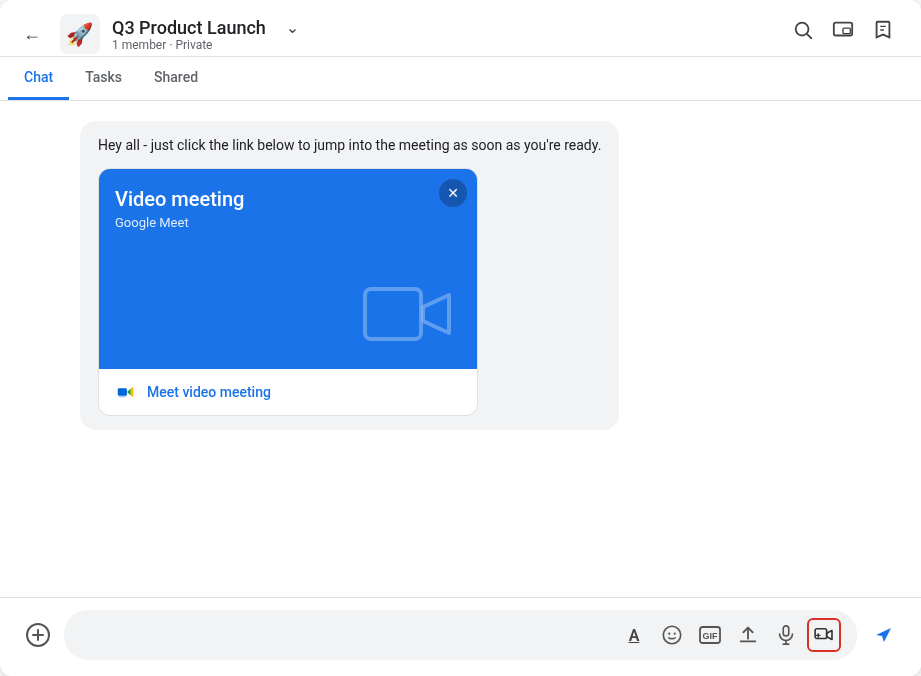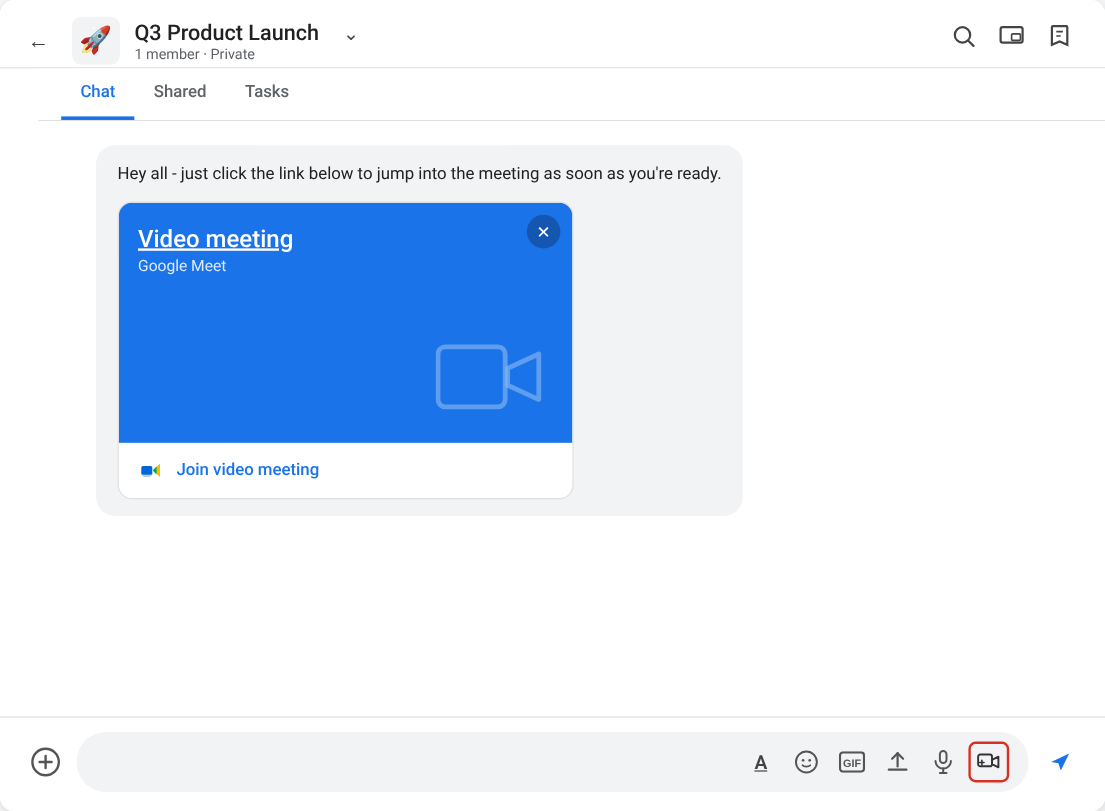--- a/index.html
+++ b/index.html
@@ -95,24 +95,23 @@
       justify-content: center;
       border-radius: 50%;
       cursor: pointer;
       color: #444;
       font-size: 20px;
     }
 
     
     .tabs {
       display: flex;
-      padding: 0 19px;
+      padding: 0 8px;
       border-bottom: 1px solid #e0e0e0;
       background: #ffffff;
-      margin-left: 32px;
     }
     .tab {
       padding: 12px 16px;
       font-size: 14px;
       font-weight: 500;
       color: #5f6368;
       cursor: pointer;
       position: relative;
       border-bottom: 3px solid transparent;
     }
@@ -161,21 +160,20 @@
       height: 200px;
       position: relative;
       display: flex;
       flex-direction: column;
     }
     .video-card-title {
       font-size: 20px;
       font-weight: 500;
       color: #ffffff;
       margin-bottom: 4px;
-      text-decoration: underline;
     }
     .video-card-subtitle {
       font-size: 13px;
       color: rgba(255,255,255,0.85);
     }
     .close-circle {
       position: absolute;
       top: 10px;
       right: 10px;
       width: 28px;
@@ -336,24 +334,24 @@
         </svg>
       </div>
     </div>
   </div>
 
   <div class="tabs">
     <div class="tab active">
       <span>Chat</span>
     </div>
     <div class="tab">
+      <span>Tasks</span>
+    </div>
+    <div class="tab">
       <span>Shared</span>
-    </div>
-    <div class="tab">
-      <span>Tasks</span>
     </div>
   </div>
 
   <div class="chat-area">
     <div class="message-bubble">
       <div class="message-text">Hey all - just click the link below to jump into the meeting as soon as you're ready.</div>
 
       <div class="video-card">
         <div class="video-card-banner">
           <span class="video-card-title">Video meeting</span>
@@ -372,21 +370,21 @@
         <div class="video-card-footer">
 
           <svg class="meet-logo" viewBox="0 0 24 24">
             <rect width="24" height="24" rx="4" fill="white"></rect>
             <path d="M13.5 12L17 8.5V15.5L13.5 12Z" fill="#00832D"></path>
             <rect x="3" y="8" width="10" height="8" rx="1.5" fill="#0066DA"></rect>
             <path d="M13.5 12L17 8.5V15.5L13.5 12Z" fill="#00AC47"></path>
             <path d="M17 8.5L20 6V18L17 15.5V8.5Z" fill="#FFBA00"></path>
             <path d="M3 16L5.5 18H10.5L13.5 16H3Z" fill="#0066DA" opacity="0.3"></path>
           </svg>
-          <span class="join-text">Join video meeting</span>
+          <span class="join-text">Meet video meeting</span>
         </div>
       </div>
     </div>
   </div>
 
   <div class="input-area">
     <div class="add-btn">
       <svg width="26" height="26" viewBox="0 0 26 26" fill="none">
         <circle cx="13" cy="13" r="11" stroke="#555" stroke-width="2"></circle>
         <line x1="13" y1="8" x2="13" y2="18" stroke="#555" stroke-width="2" stroke-linecap="round"></line>

